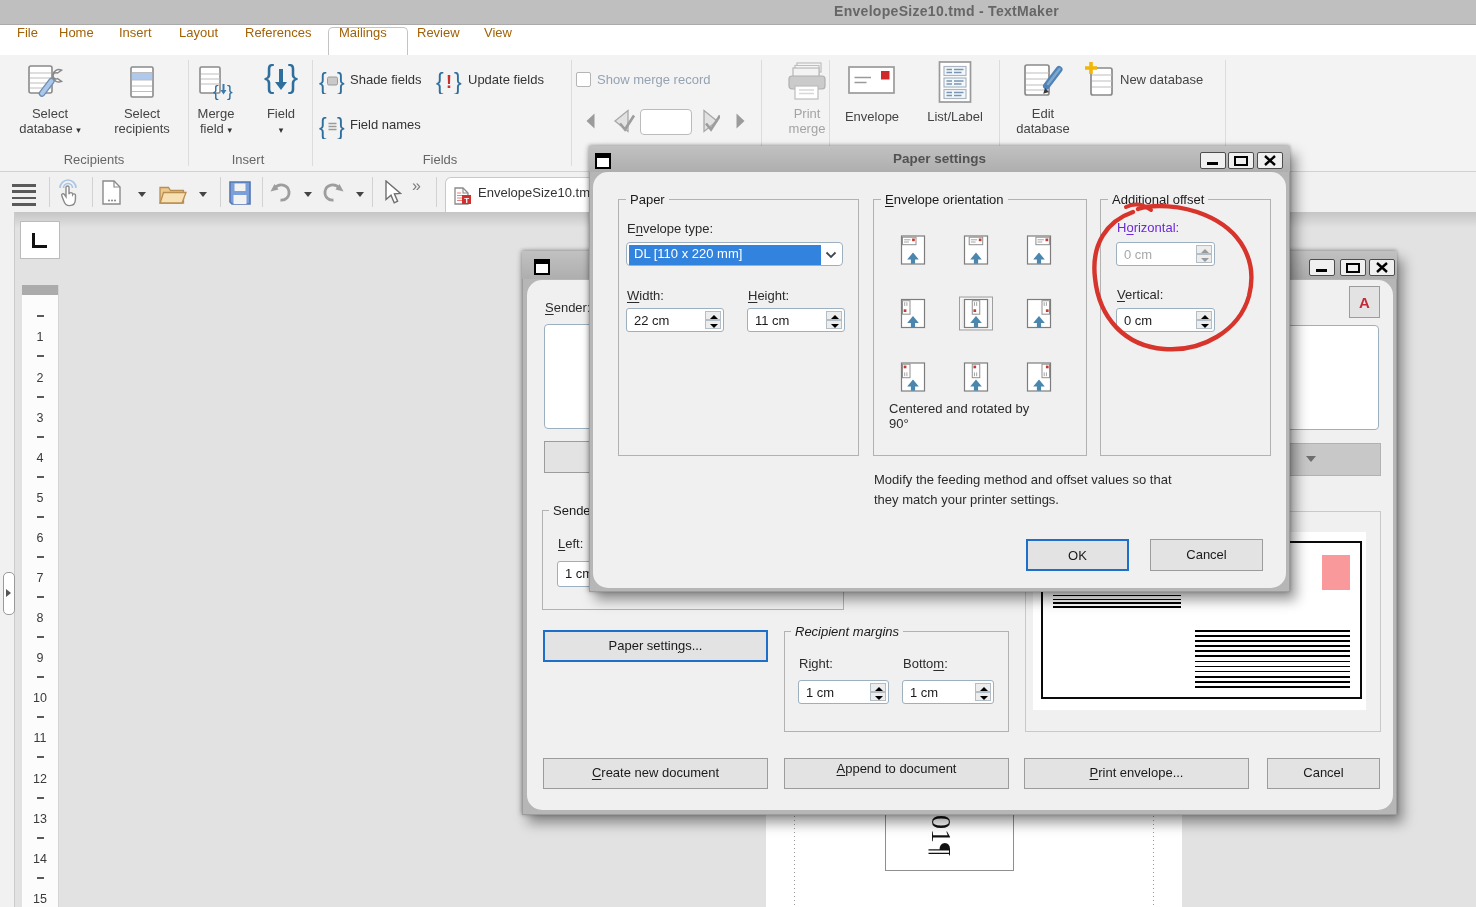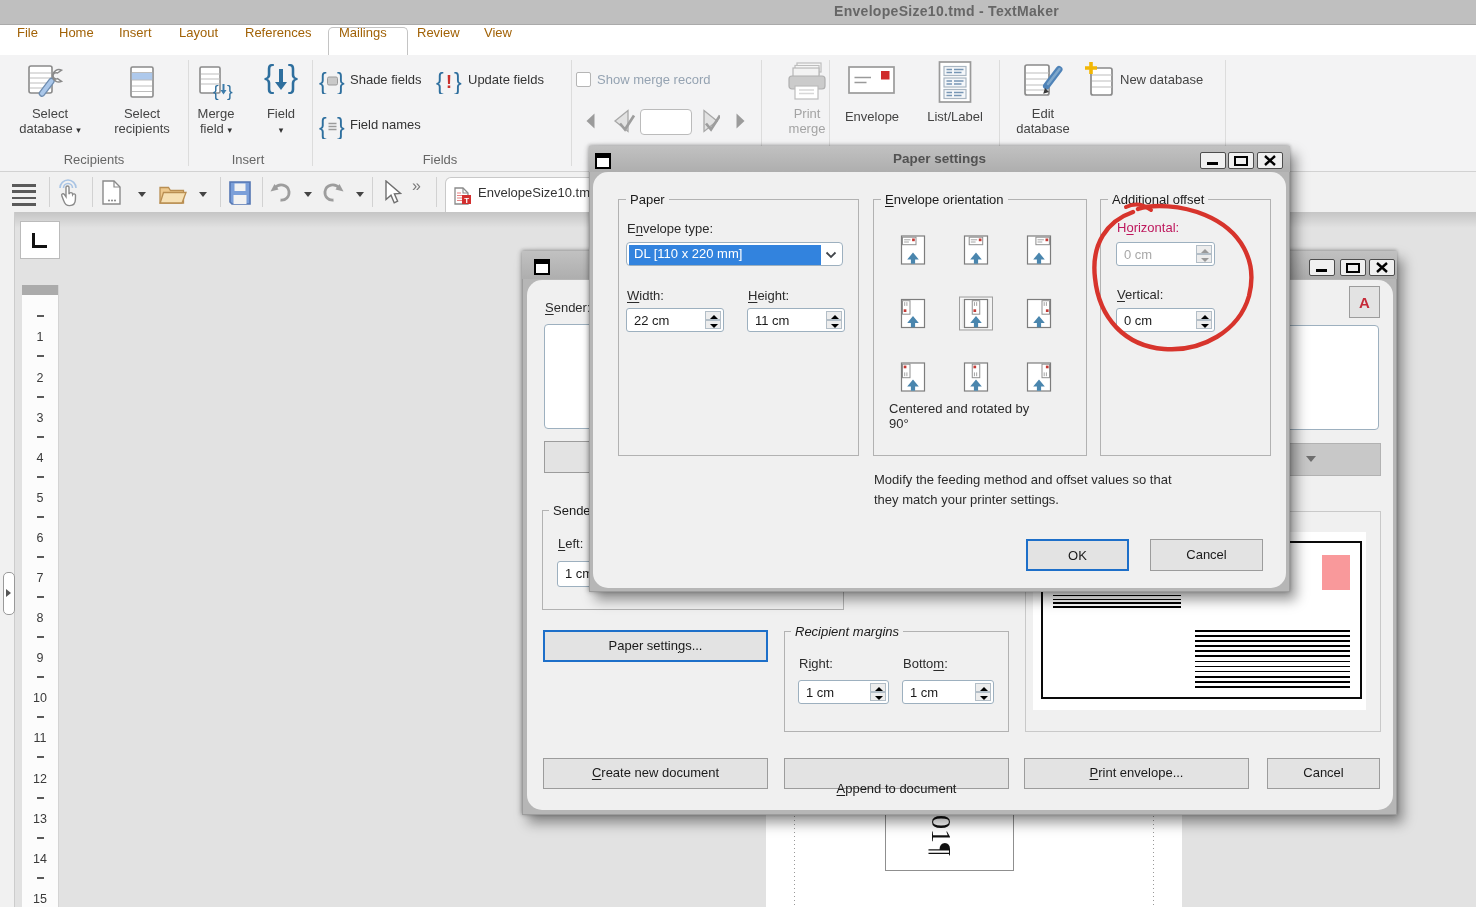--- a/index.html
+++ b/index.html
@@ -399,21 +399,21 @@
       <div class="a line" style="left:668px;top:385.6px;width:155px;height:1.9px;"></div>
       <div class="a line" style="left:668px;top:390.6px;width:155px;height:1.9px;"></div>
       <div class="a line" style="left:668px;top:395.7px;width:155px;height:1.9px;"></div>
       <div class="a line" style="left:668px;top:400.8px;width:155px;height:1.9px;"></div>
       <div class="a line" style="left:668px;top:405.9px;width:155px;height:1.9px;"></div>
 
   <div class="a btn" style="left:16px;top:478px;width:225px;height:31px;">
         <div style="margin-top:6px;"><u>C</u>reate new document</div>
       </div>
   <div class="a btn" style="left:257px;top:478px;width:225px;height:31px;">
-        <div style="margin-top:22px;"><u>A</u>ppend to document</div>
+        <div style="margin-top:2px;"><u>A</u>ppend to document</div>
       </div>
   <div class="a btn" style="left:497px;top:478px;width:225px;height:31px;">
         <div style="margin-top:6px;"><u>P</u>rint envelope...</div>
       </div>
   <div class="a btn" style="left:740px;top:478px;width:113px;height:31px;">
         <div style="margin-top:6px;">Cancel</div>
       </div>
  </div>
 </div>
 
@@ -506,21 +506,21 @@
         <rect x="154.5" y="164" width="23" height="28" fill="#fff" stroke="#7d7d7d" stroke-width="1.2"></rect>
         <polygon points="166,180.5 171.8,187.5 168.1,187.5 168.1,191.7 163.9,191.7 163.9,187.5 160.2,187.5" fill="#4a86ae"></polygon>
         <rect x="169.0" y="165.2" width="7.5" height="13.5" fill="#fff" stroke="#8f8f8f" stroke-width="1"></rect>
         <path d="M171.2 173.39999999999998 V177.2 M173.4 173.39999999999998 V177.2" stroke="#9a9a9a" stroke-width="0.9" fill="none"></path>
         <rect x="172.9" y="166.6" width="2.7" height="2.7" fill="#c43a35"></rect>
   </svg>
   <span class="a" style="left:296px;top:229px;">Centered and rotated by<br>90°</span>
   <div class="a gbox" style="left:507px;top:27px;width:169px;height:255px;">
     <span class="a glab" style="left:7px;">Additional offset</span>
   </div>
-  <span class="a" style="left:524px;top:48px;color:#be185d;">H<u>o</u>rizontal:</span>
+  <span class="a" style="left:524px;top:48px;color:#6d28d9;">H<u>o</u>rizontal:</span>
   <span class="a" style="left:524px;top:115px;"><u>V</u>ertical:</span>
   <div class="a inp spin dis" style="left:523px;top:70px;width:99px;height:24px;">
         <span class="tx">0 cm</span>
         <div class="spb">
           <div class="spu"></div>
           <div class="spd"></div>
         </div>
       </div>
   <div class="a inp spin" style="left:523px;top:136px;width:99px;height:24px;">
         <span class="tx">0 cm</span>

